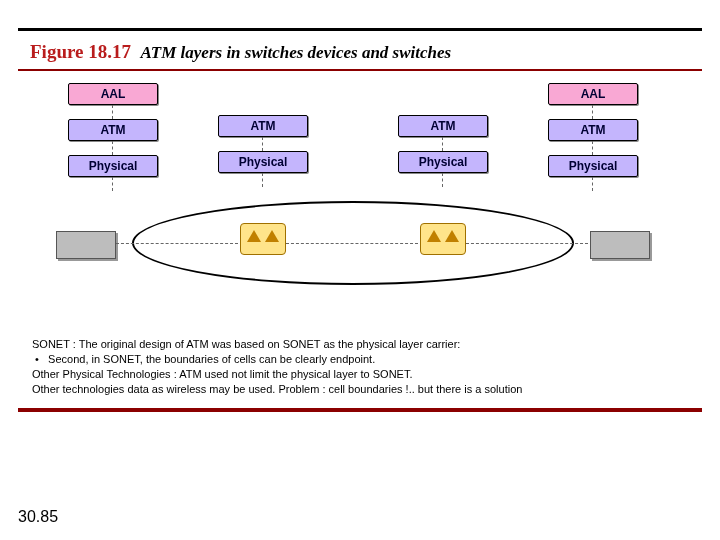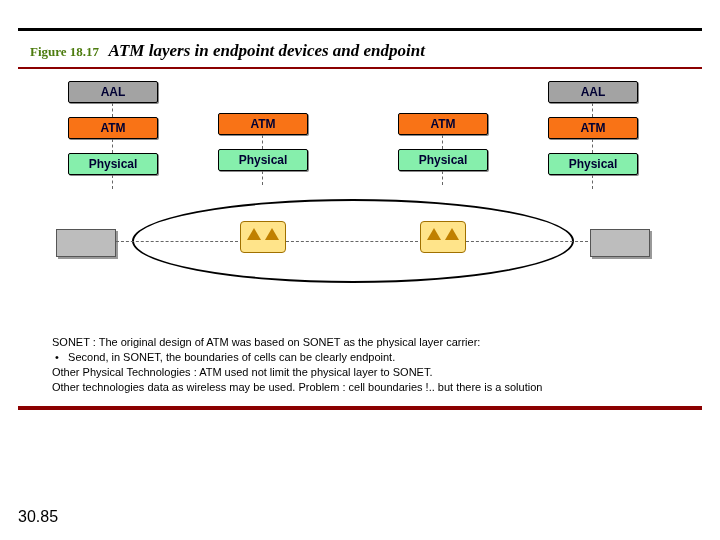--- a/index.html
+++ b/index.html
@@ -1,47 +1,47 @@
 <!DOCTYPE html>
 <html><head>
 <meta charset="utf-8">
 <style>
 body{margin:0;font-family:Arial,Helvetica,sans-serif;background:#fff;width:720px;height:540px;position:relative;overflow:hidden}
 .hr-top{border-top:3px solid #000;margin:28px 18px 0 18px}
 .figtitle{margin:10px 0 6px 30px;font-size:17px}
-.fignum{color:#4d7c0f;font-weight:bold;font-family:'Times New Roman',serif;font-size:13px}
+.fignum{color:#b91c1c;font-weight:bold;font-family:'Times New Roman',serif;font-size:19px}
 .figcap{color:#000;font-weight:bold;font-style:italic;font-family:'Times New Roman',serif;font-size:17px}
 .hr-cap{border-top:2px solid #8b0000;margin:0 18px}
 .diagram{position:relative;height:230px;margin:12px 18px 0 18px}
 .col{position:absolute;top:0;width:90px;text-align:center}
 .box{border:1px solid #000;border-radius:2px;padding:3px 0;font-size:12px;font-weight:bold;color:#003;margin-bottom:14px;position:relative;box-shadow:1px 1px 0 #888}
-.aal{background:#a3a3a3}
-.atm{background:#f97316}
-.phy{background:#86efac}
+.aal{background:#f9a8d4}
+.atm{background:#c4b5fd}
+.phy{background:#c4b5fd}
 .gap-aal{height:32px}
 .vline{position:absolute;left:50%;width:0;border-left:1px dashed #666;height:14px;margin-left:-1px}
 .vline.a{top:22px}.vline.b{top:58px}.vline.c{top:94px}
 .vline.g{top:54px}.vline.h{top:90px}
 .endbox{position:absolute;top:148px;width:58px;height:26px;background:#bdbdbd;border:1px solid #555;box-shadow:2px 2px 0 #999}
 .switch{position:absolute;top:140px;width:44px;height:30px;background:#ffe48a;border:1px solid #a07000;border-radius:4px;z-index:3}
 .switch::before,.switch::after{content:"";position:absolute;top:6px;width:0;height:0;border-left:7px solid transparent;border-right:7px solid transparent;border-bottom:12px solid #c08000}
 .switch::before{left:6px}.switch::after{right:6px}
 .hline{position:absolute;top:160px;border-top:1px dashed #666;height:0;z-index:1}
 .ellipse{position:absolute;top:118px;left:114px;width:438px;height:80px;border:2px solid #000;border-radius:50%/50%;z-index:0;background:transparent}
-.notes{margin:24px 56px 0 52px;font-size:11px;line-height:1.35;color:#000}
+.notes{margin:24px 56px 0 32px;font-size:11px;line-height:1.35;color:#000}
 .hr-bot{border-top:4px solid #8b0000;margin:12px 18px 0 18px}
 .pagenum{position:absolute;left:18px;bottom:14px;font-size:16px;color:#000}
 </style>
 </head>
 <body>
 
 <div class="hr-top"></div>
 <div class="figtitle">
   <span class="fignum">Figure 18.17</span>
-  &nbsp;<span class="figcap">ATM layers in endpoint devices and endpoint</span>
+  &nbsp;<span class="figcap">ATM layers in switches devices and switches</span>
 </div>
 <div class="hr-cap"></div>
 
 <div class="diagram">
   <div class="ellipse"></div>
 
   <div class="col" style="left:50px">
     <div class="box aal">AAL</div>
     <div class="vline a"></div>
     <div class="box atm">ATM</div>

